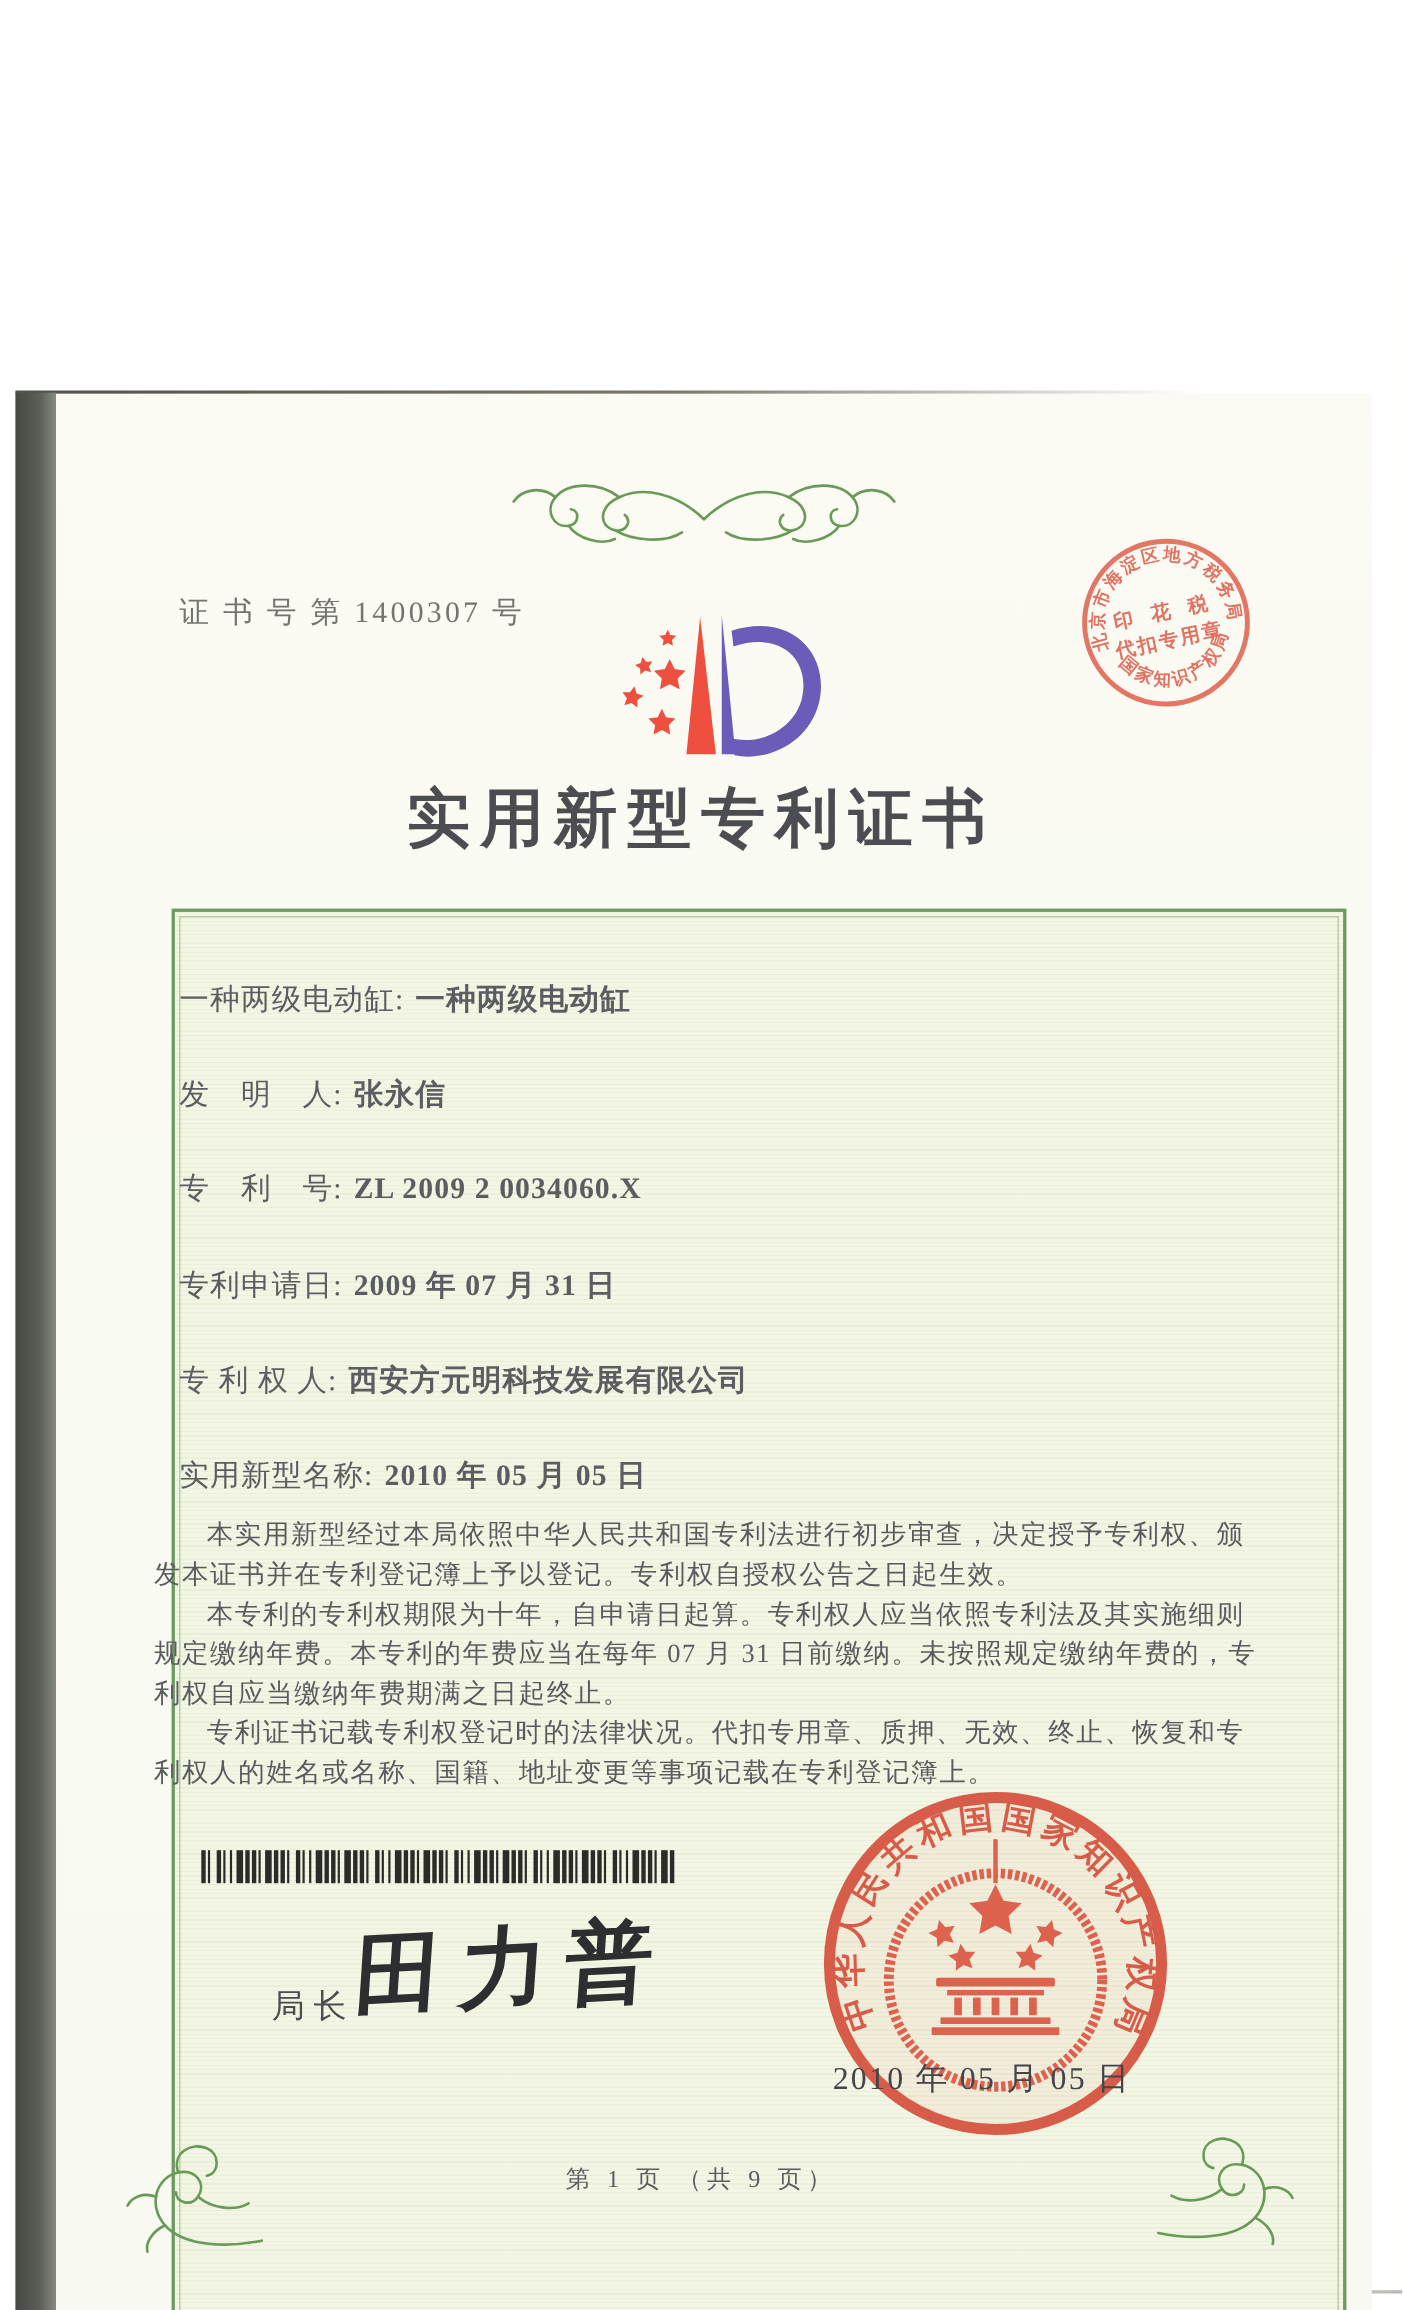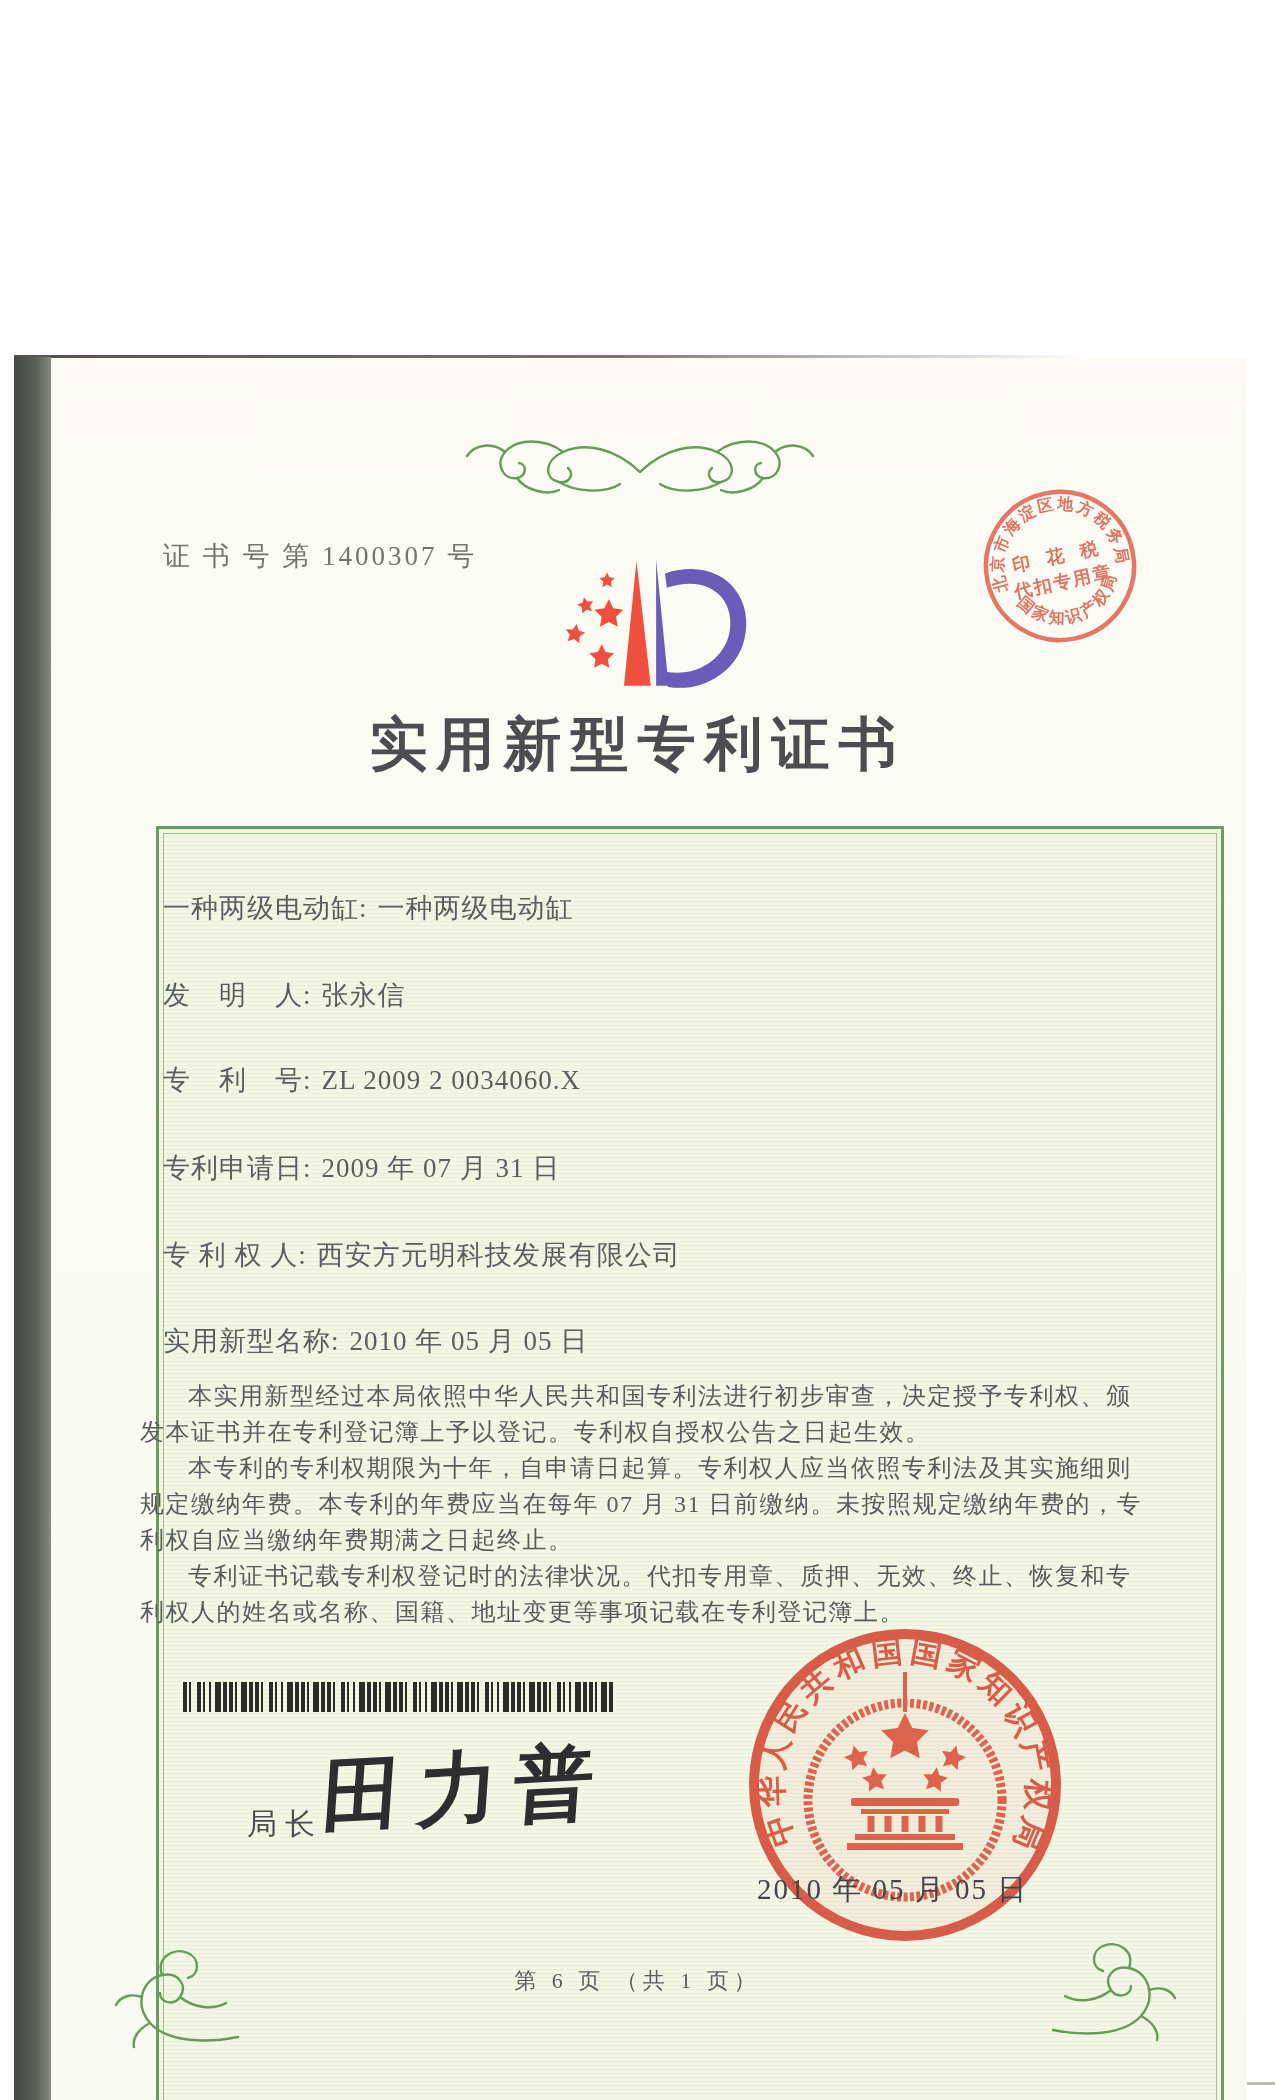--- a/index.html
+++ b/index.html
@@ -22,21 +22,21 @@
       #f3f6e4;}
   .frame-inner{position:absolute;left:4px;top:4px;right:4px;bottom:4px;border:1px solid #a3bf92;}
   .ornament{position:absolute;}
   .ornament path{fill:none;stroke:#699a58;stroke-width:2.4;stroke-linecap:round;}
   
   .cert-no{position:absolute;left:163px;top:538px;font-size:27px;letter-spacing:3px;color:#73746f;}
   .logo{position:absolute;left:550px;top:546px;width:214px;height:160px;}
   .title{position:absolute;left:0;right:0;top:706px;text-align:center;font-size:58px;
     font-weight:600;letter-spacing:9px;color:#4b4d50;}
   .field{position:absolute;left:163px;font-size:27px;letter-spacing:1px;color:#5c5d60;white-space:nowrap;}
-  .field .val{margin-left:10px;}
+  .field .val{margin-left:10px;font-weight:bold;}
   .body-text{position:absolute;left:140px;top:1378px;width:1010px;font-size:24px;
     line-height:36px;letter-spacing:1.5px;color:#5a5b5e;}
   .body-text p{margin:0;text-indent:2em;}
   .barcode{position:absolute;left:183px;top:1682px;width:442px;height:30px;display:flex;align-items:stretch;}
   .director-label{position:absolute;left:247px;top:1804px;font-size:30px;letter-spacing:8px;color:#4c4d50;}
   .signature{position:absolute;left:322px;top:1736px;font-size:80px;font-weight:700;
     color:#2c2e30;letter-spacing:16px;transform:rotate(-3deg) skewX(-7deg);
     font-family:cursive;white-space:nowrap;}
   .seal{position:absolute;left:742px;top:1622px;width:326px;height:326px;opacity:0.92;}
   .seal-date{position:absolute;left:757px;top:1870px;font-size:29px;letter-spacing:2px;
@@ -324,21 +324,21 @@
       <rect x="-20.5" y="16" width="7" height="16"></rect>
       <rect x="-3.5" y="16" width="7" height="16"></rect>
       <rect x="13.5" y="16" width="7" height="16"></rect>
       <rect x="30.5" y="16" width="7" height="16"></rect>
       <rect x="-50" y="34" width="100" height="6"></rect>
       <rect x="-58" y="43" width="116" height="7"></rect>
     </g>
   </svg>
   <div class="seal-date">2010 年 05 月 05 日</div>
 
-  <div class="footer">第 6 页 （共 1 页）</div>
+  <div class="footer">第 1 页 （共 9 页）</div>
 
   <div class="tax-stamp">
     <svg width="164" height="164" viewBox="0 0 164 164">
       <defs>
         <path id="taxTop" d="M26.9,96.8 A57,57 0 1 1 137.1,96.8" fill="none"></path>
         <path id="taxBottom" d="M30.4,106.1 A57,57 0 0 0 133.7,106.1" fill="none"></path>
       </defs>
       <circle cx="82" cy="82" r="74" fill="none" stroke="#e0604c" stroke-width="4.5"></circle>
       <text class="tax-arc"><textPath href="#taxTop" xlink:href="#taxTop" startOffset="2">北京市海淀区地方税务局</textPath></text>
       <text class="tax-arc"><textPath href="#taxBottom" xlink:href="#taxBottom" startOffset="4">国家知识产权局</textPath></text>

